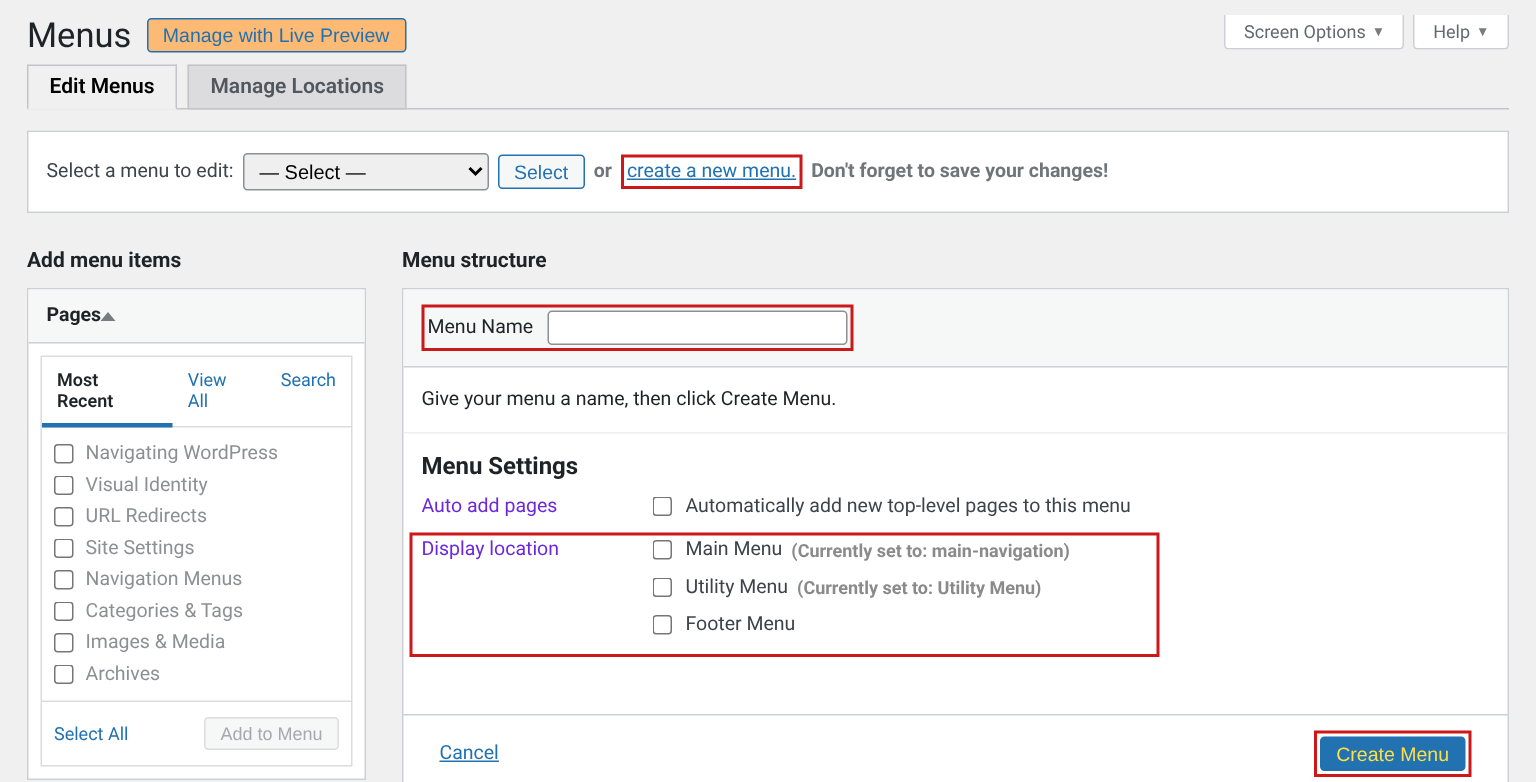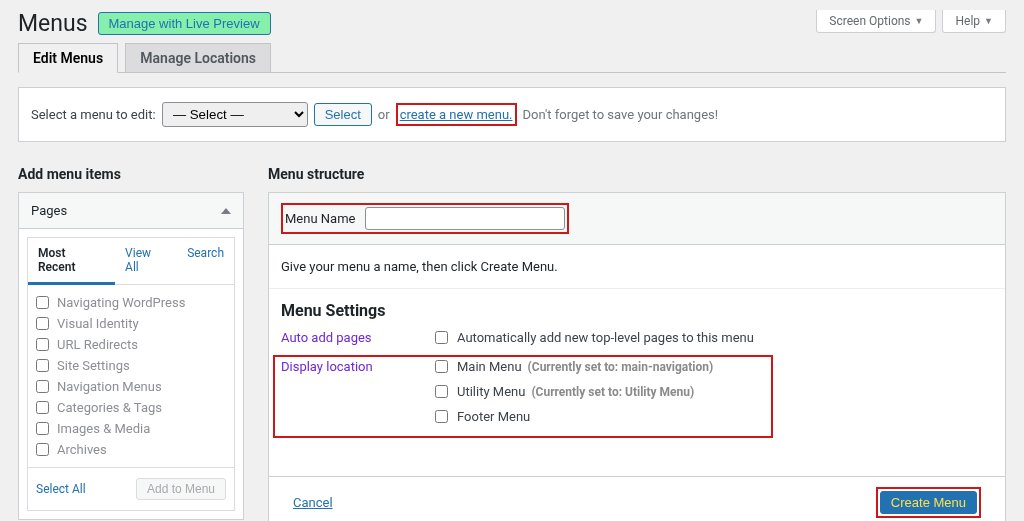--- a/index.html
+++ b/index.html
@@ -8,57 +8,57 @@
     padding: 10px 18px;
     font-family: -apple-system, BlinkMacSystemFont, "Segoe UI", Roboto, sans-serif;
     font-size: 13px;
     background: #f0f0f1;
     color: #3c434a;
   }
   .top-bar { display: flex; justify-content: space-between; align-items: flex-start; margin-bottom: 6px; }
   .top-left { display: flex; align-items: center; gap: 10px; }
   h1 { font-size: 23px; font-weight: 400; margin: 0; color: #1d2327; }
   .preview-btn {
-    padding: 3px 10px; border: 1px solid #2271b1; color: #2271b1; background: #86efac;
+    padding: 3px 10px; border: 1px solid #2271b1; color: #2271b1; background: #fdba74;
     border-radius: 3px; font-size: 13px; cursor: pointer;
   }
   .screen-opts { display: flex; gap: 6px; }
   .tab-btn {
     background: #fff; border: 1px solid #ccd0d4; border-top: 0; border-radius: 0 0 3px 3px;
     padding: 4px 12px; font-size: 12px; color: #646970; cursor: pointer; display: flex; align-items: center; gap: 4px; text-align: center;
   }
   .tab-btn .tri { font-size: 9px; color: #787c82; }
   .nav-tab-wrapper { border-bottom: 1px solid #c3c4c7; margin-bottom: 14px; }
   .nav-tab {
     display: inline-block; padding: 6px 14px; margin: 0 4px -1px 0;
     border: 1px solid #c3c4c7; background: #dcdcde; color: #50575e; font-weight: 600;
     font-size: 14px; cursor: pointer;
   }
   .nav-tab.active { background: #f0f0f1; border-bottom-color: #f0f0f1; color: #000; }
   .select-row {
     background: #fff; border: 1px solid #ccd0d4; padding: 14px 12px; margin-bottom: 24px;
     display: flex; align-items: center; gap: 6px; font-size: 13px;
   }
-  .select-row select { width: 146px; padding: 3px 6px; border: 1px solid #8c8f94; border-radius: 3px; }
+  .select-row select { width: 164px; padding: 3px 6px; border: 1px solid #8c8f94; border-radius: 3px; }
   .btn {
     padding: 3px 10px; border: 1px solid #2271b1; color: #2271b1; background: #f6f7f7;
     border-radius: 3px; font-size: 13px; cursor: pointer;
   }
   .btn-primary { background: #2271b1; border-color: #2271b1; color: #fde047; }
   .link { color: #2271b1; text-decoration: underline; cursor: pointer; }
-  .muted { color: #6f7579; }
+  .muted { color: #6f7579; font-weight: bold; }
   .red-box { border: 2px solid #cc1818; padding: 2px; }
   .columns { display: flex; gap: 24px; }
   .col-left { width: 226px; flex-shrink: 0; }
   .col-right { flex: 1; }
   h2 { font-size: 14px; font-weight: 700; margin: 0 0 10px; color: #1d2327; }
   .accordion { background: #fff; border: 1px solid #ccd0d4; margin-bottom: 10px; }
   .acc-head {
-    padding: 10px 12px; background: #f6f7f7; font-weight: 400; color: #1d2327;
-    border-bottom: 1px solid #ccd0d4; display: flex; justify-content: space-between; align-items: center;
+    padding: 10px 12px; background: #f6f7f7; font-weight: 700; color: #1d2327;
+    border-bottom: 1px solid #ccd0d4; display: flex; justify-content: flex-start; align-items: center;
     cursor: pointer;
   }
   .arrow { width: 0; height: 0; display: inline-block; }
   .arrow.up { border-left: 5px solid transparent; border-right: 5px solid transparent; border-bottom: 6px solid #787c82; }
   .acc-body { padding: 8px; }
   .inner-box { border: 1px solid #dcdcde; }
   .inner-tabs { display: flex; border-bottom: 1px solid #dcdcde; }
   .inner-tab { padding: 8px 10px; font-size: 12px; color: #2271b1; cursor: pointer; }
   .inner-tab.active { color: #1d2327; border-bottom: 3px solid #2271b1; margin-bottom: -1px; font-weight: 600; }
   .page-list { padding: 10px 8px 4px; }

